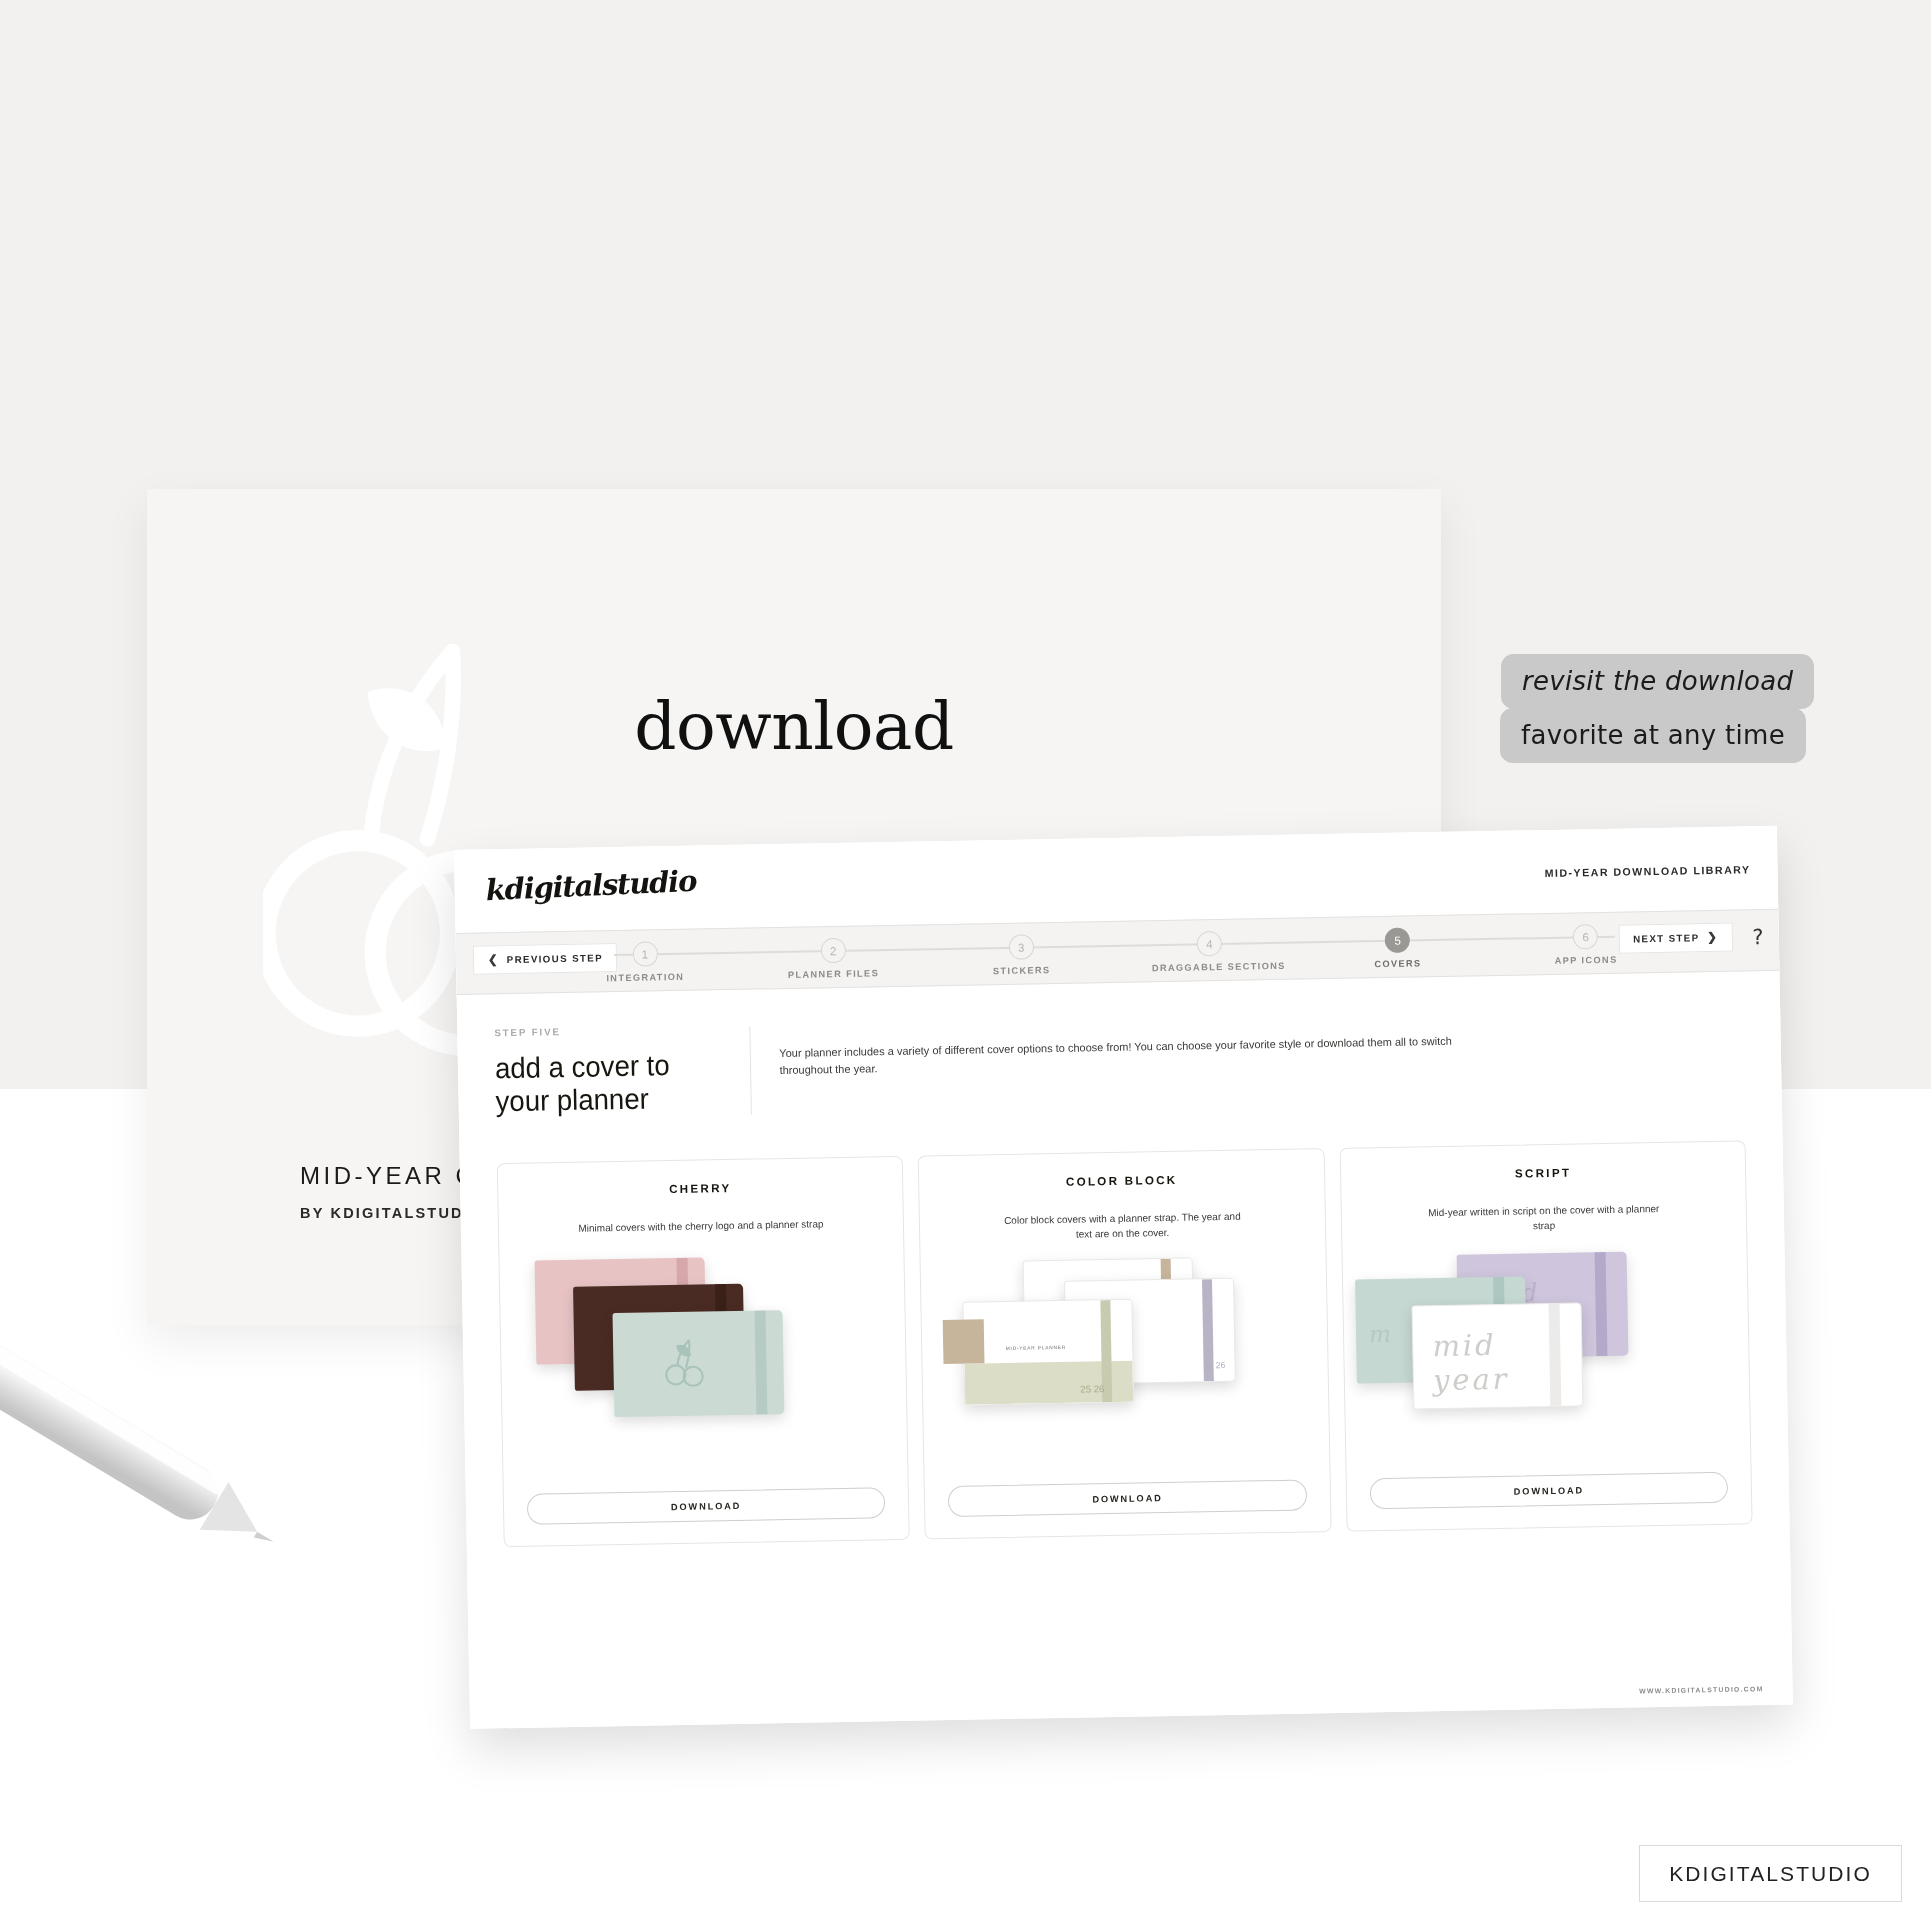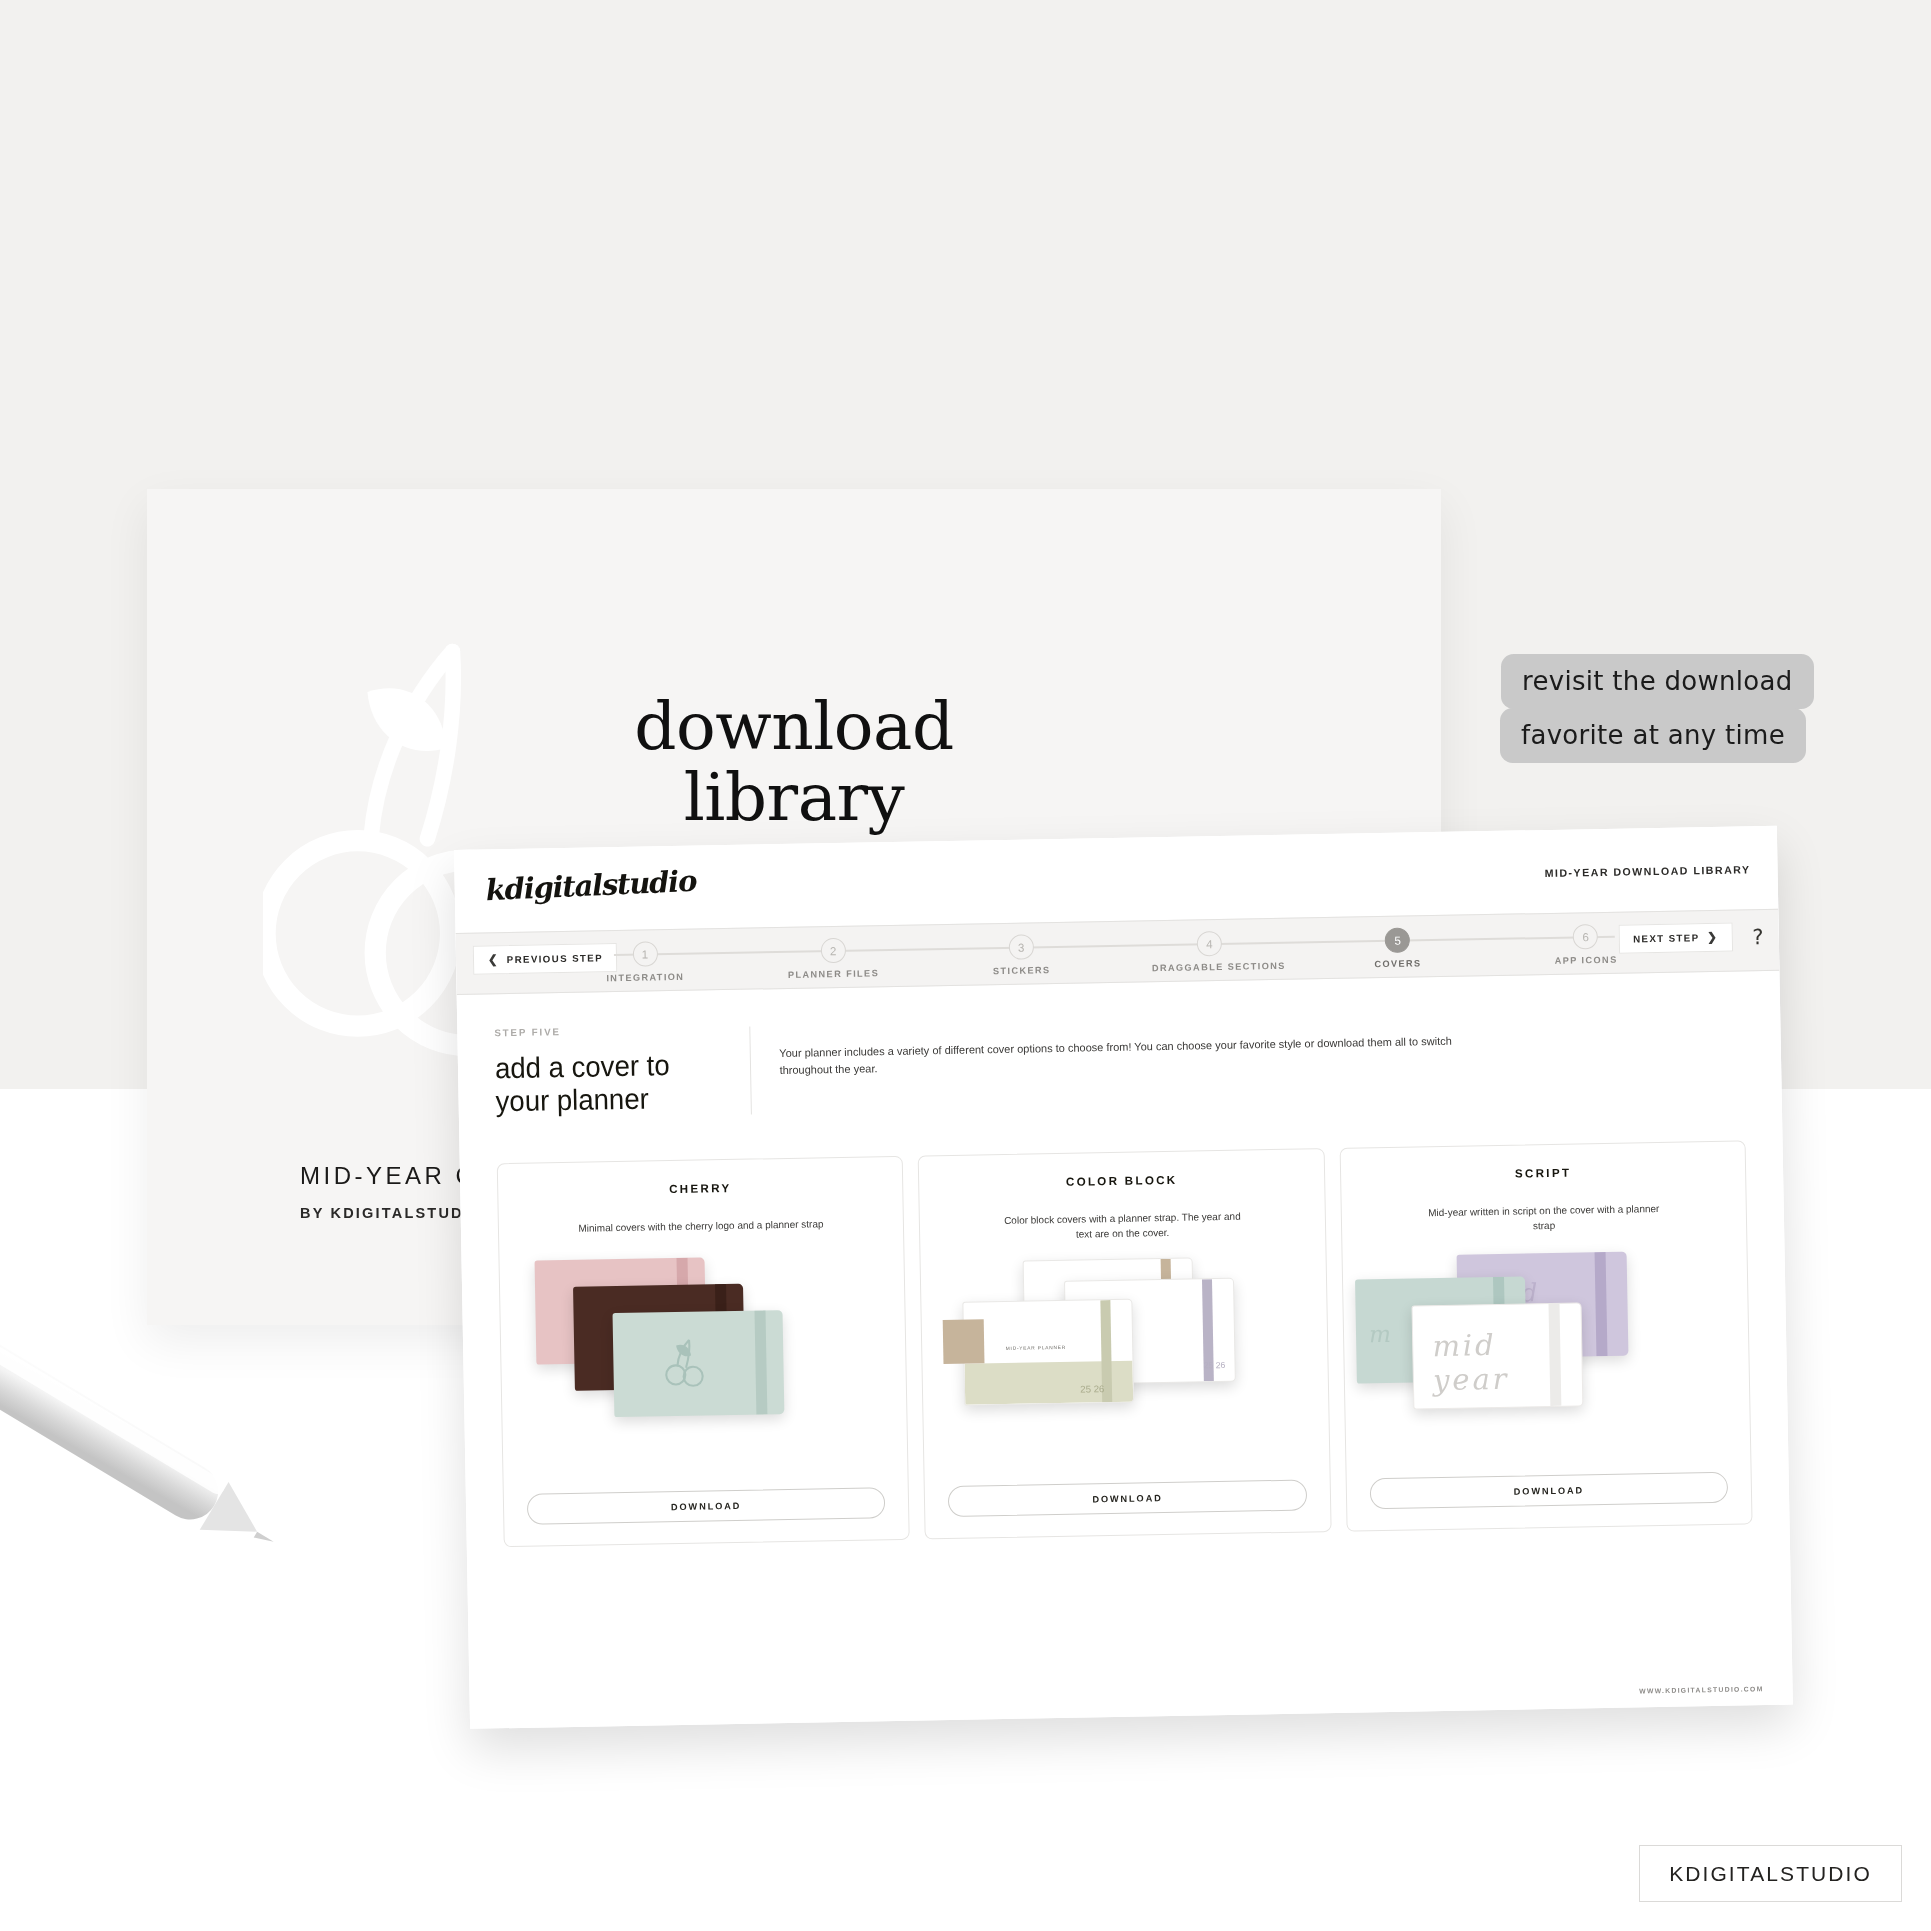--- a/index.html
+++ b/index.html
@@ -56,21 +56,21 @@
     font-size:14.5px; letter-spacing:2.2px; color:#2a2928; font-weight:700; margin-top:15.4px;
   }
 
   
   .pill {
     position:absolute; background:#c9c9c9; color:#1b1b1b;
     font-family:"DejaVu Sans", sans-serif;
     font-size:26px; border-radius:12.6px; padding:11.6px 21px 13.5px;
     white-space:nowrap; letter-spacing:0.3px;
   }
-  .pill-1 { left:1501px; top:654px; }
+  .pill-1 { left:1501px; top:654px;font-style:italic; }
   .pill-2 { left:1500px; top:708px; }
 
   
   .dash-wrap {
     position:absolute; left:454px; top:850px; width:1323px; height:879px;
     transform: rotate(-1.05deg);
     transform-origin: 0 0;
     box-shadow: 0 21px 48px rgba(0,0,0,0.13);
     background:#ffffff;
   }
@@ -192,21 +192,20 @@
   <div class="back-card">
     <svg class="back-card-watermark" viewBox="0 0 420 560">
       <path d="M196 18 C150 70, 118 140, 112 208" stroke="#ffffff" stroke-width="16" fill="none" stroke-linecap="round"></path>
       <path d="M196 18 C200 80, 190 150, 170 212" stroke="#ffffff" stroke-width="16" fill="none" stroke-linecap="round"></path>
       <path d="M108 60 C150 46, 186 72, 190 118 C150 130, 112 106, 108 60 Z" fill="#ffffff"></path>
       <circle cx="98" cy="310" r="96" fill="none" stroke="#ffffff" stroke-width="22"></circle>
       <circle cx="212" cy="330" r="96" fill="none" stroke="#ffffff" stroke-width="22"></circle>
     </svg>
     <div class="dl-title">
       <span>download</span>
-      <span class="l2">library</span>
     </div>
     <div class="card-caption">
       <div class="ttl">MID-YEAR CYBERRY</div>
       <div class="sub">BY KDIGITALSTUDIO</div>
     </div>
   </div>
 
   <div class="pill pill-1">revisit the download</div>
   <div class="pill pill-2">favorite at any time</div>
 

